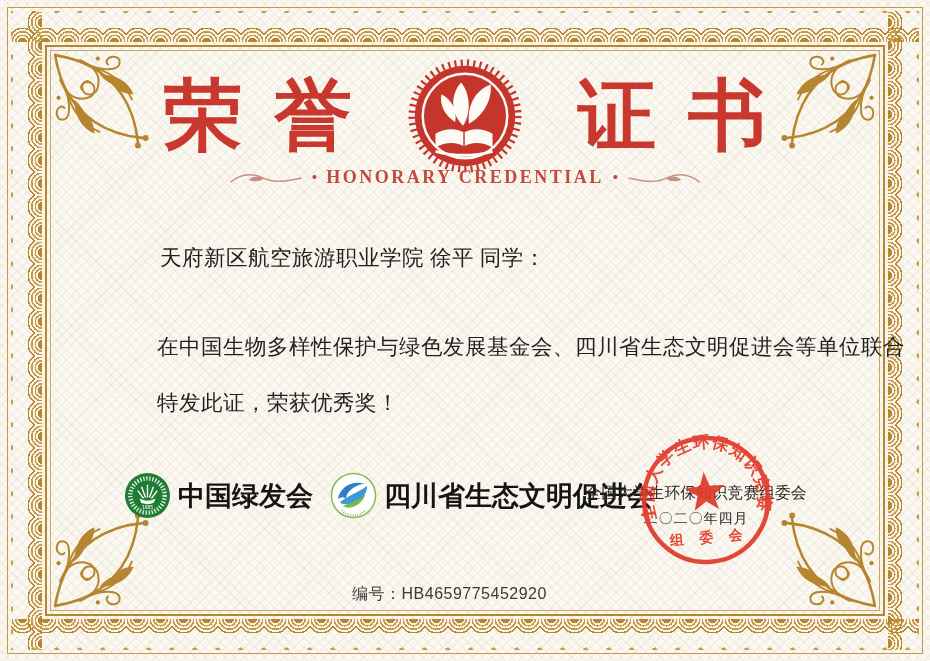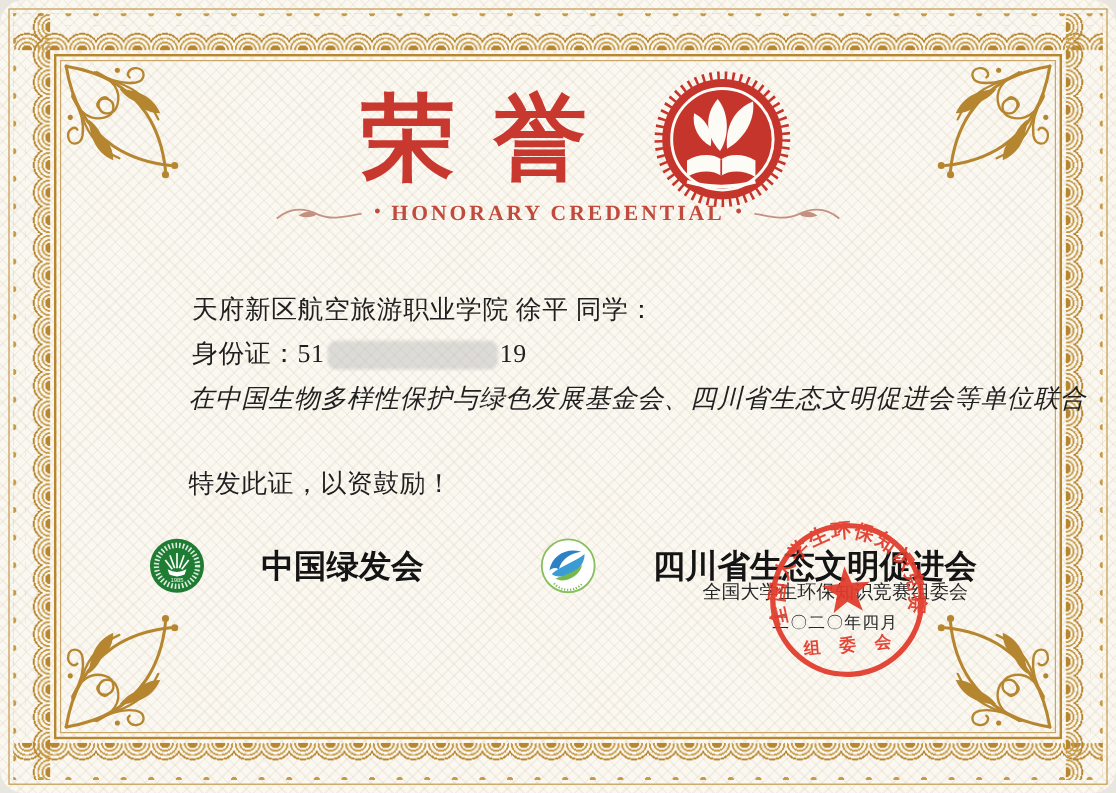--- a/index.html
+++ b/index.html
@@ -7,21 +7,20 @@
     width:930px;height:661px;
     font-family:"Liberation Serif","DejaVu Serif",serif;
     background:#e9e6df;
   }
   .certificate{
     position:relative;width:930px;height:661px;overflow:hidden;
     background-color:#fbf8f1;
     background-image:
       repeating-linear-gradient(45deg, rgba(213,202,178,0.20) 0 1.5px, transparent 1.5px 7px),
       repeating-linear-gradient(135deg, rgba(213,202,178,0.20) 0 1.5px, transparent 1.5px 7px);
-    border-radius: 20px;
   }
   
   .line-outer{position:absolute;inset:7px;border:1.5px solid #c49a4c;pointer-events:none;}
   .line-mid{position:absolute;inset:45px;border:2.5px solid #b8862f;pointer-events:none;}
   .line-in{position:absolute;inset:50px;border:1px solid #c8a667;pointer-events:none;}
   .scallop{position:absolute;pointer-events:none;}
   .scallop.top{left:11px;right:11px;top:11px;height:31px;
     background-image:
       radial-gradient(circle at 50% 100%, #b8862f 0 4.5px, rgba(0,0,0,0) 4.5px 6px, #c79a46 6px 7.5px, rgba(0,0,0,0) 7.5px 9.5px, #c79a46 9.5px 11px, rgba(0,0,0,0) 11px 13px, #b8862f 13px 14.5px, rgba(0,0,0,0) 14.5px),
       radial-gradient(circle at 50% 0%, #c79a46 0 2.5px, rgba(0,0,0,0) 2.5px);
@@ -63,27 +62,27 @@
   .medallion{width:118px;height:118px;flex:0 0 auto;}
   .subtitle-row{position:absolute;top:167px;left:0;right:0;display:flex;justify-content:center;align-items:center;gap:9px;}
   .subtitle-text{color:#c04b3c;font-size:18px;font-weight:700;letter-spacing:2.5px;}
   .subtitle-dot{color:#c04b3c;font-size:15px;font-weight:700;}
   .flourish{width:74px;height:20px;}
   .flourish.rgt{transform:scaleX(-1);}
   
   .bodyline{position:absolute;font-size:21.5px;color:#1f1f1f;white-space:nowrap;letter-spacing:0.5px;text-align:right;}
   .l1{left:160px;top:243px;}
   .l2{left:160px;top:280px;}
-  .l3{left:157px;top:317px;font-style:italic;}
+  .l3{left:157px;top:332px;}
   .l4{left:113px;top:352px;}
   .l5{left:157px;top:388px;}
   .id-blur{display:inline-block;width:142px;height:24px;margin:0 2px;border-radius:7px;
     background:rgba(185,185,185,0.45);filter:blur(1.5px);vertical-align:-6px;}
   
-  .org-row{position:absolute;left:124px;top:448px;display:flex;align-items:center;gap:40px;}
+  .org-row{position:absolute;left:124px;top:472px;display:flex;align-items:center;}
   .org-logo{width:47px;height:47px;flex:0 0 auto;}
   .org-name{font-size:27px;font-weight:700;color:#141414;margin-left:7px;white-space:nowrap;
     font-family:"Liberation Sans","DejaVu Sans",sans-serif;}
   .org-gap{width:17px;}
   .committee{position:absolute;left:585px;top:483px;width:222px;text-align:center;color:#262626;z-index:2;}
   .committee .c1{font-size:15.8px;white-space:nowrap;}
   .committee .c2{font-size:14px;margin-top:6px;letter-spacing:1px;}
   .seal{position:absolute;left:626px;top:420px;width:160px;height:160px;opacity:0.93;
     transform:rotate(-5deg);z-index:3;}
   .serial{position:absolute;left:352px;top:584px;font-size:16px;color:#3a3a3a;letter-spacing:0.5px;
@@ -137,40 +136,40 @@
       <circle cx="60" cy="60" r="54" fill="none" stroke="#c5352c" stroke-width="7" stroke-dasharray="2.2 4.2"></circle>
       <circle cx="60" cy="60" r="51" fill="#c5352c"></circle>
       <circle cx="60" cy="60" r="43" fill="none" stroke="#fdfbf6" stroke-width="2.5"></circle>
       <path d="M58,70 C46,58 44,40 56,26 C66,38 66,58 58,70 Z" fill="#fdfbf6"></path>
       <path d="M64,68 C62,50 70,34 86,28 C88,44 78,60 64,68 Z" fill="#fdfbf6"></path>
       <path d="M50,66 C40,60 34,50 36,38 C48,44 52,56 50,66 Z" fill="#fdfbf6"></path>
       <path d="M30,78 C40,72 52,72 59,77 C66,72 78,72 88,78 L88,92 C78,86 66,86 59,91 C52,86 40,86 30,92 Z" fill="#fdfbf6"></path>
       <line x1="59" y1="77" x2="59" y2="91" stroke="#c5352c" stroke-width="1.5"></line>
       <path d="M30,96 Q59,104 88,96" stroke="#fdfbf6" stroke-width="3" fill="none"></path>
     </svg>
+    <span class="title-word rw">证书</span>
   </div>
 
   <div class="subtitle-row">
     <svg class="flourish" viewBox="0 0 90 24">
       <path d="M2,17 C16,5 30,6 44,13 C58,19 72,15 88,12" fill="none" stroke="#c49181" stroke-width="1.8"></path>
       <path d="M24,14 C30,9 38,9 42,13 C39,16 30,17 24,14 Z" fill="#c49181"></path>
     </svg>
     <span class="subtitle-dot">•</span>
     <span class="subtitle-text">HONORARY CREDENTIAL</span>
     <span class="subtitle-dot">•</span>
     <svg class="flourish rgt" viewBox="0 0 90 24">
       <path d="M2,17 C16,5 30,6 44,13 C58,19 72,15 88,12" fill="none" stroke="#c49181" stroke-width="1.8"></path>
       <path d="M24,14 C30,9 38,9 42,13 C39,16 30,17 24,14 Z" fill="#c49181"></path>
     </svg>
   </div>
 
   <div class="bodyline l1">天府新区航空旅游职业学院 徐平 同学：</div>
-  <div class="bodyline l2"><span>身份证：</span><span>51</span><span class="id-blur"></span><span>19</span></div>
   <div class="bodyline l3">在中国生物多样性保护与绿色发展基金会、四川省生态文明促进会等单位联合</div>
-  <div class="bodyline l5">特发此证，以资鼓励！</div>
+  <div class="bodyline l5">特发此证，荣获优秀奖！</div>
 
   <div class="org-row">
     <svg class="org-logo" viewBox="0 0 48 48">
       <circle cx="24" cy="24" r="23" fill="#1f7d33"></circle>
       <circle cx="24" cy="24" r="17.5" fill="none" stroke="rgba(255,255,255,0.85)" stroke-width="4.5" stroke-dasharray="1.4 1.7"></circle>
       <g stroke="#ffffff" stroke-width="1.4" fill="none">
         <path d="M24,13 L24,26"></path>
           <path d="M18,15 L22,26"></path>
           <path d="M30,15 L26,26"></path>
         <path d="M14,19 L20,27"></path>
@@ -201,14 +200,15 @@
       <path id="sealArc" d="M 32,103 A 53,53 0 1 1 128,103" fill="none"></path>
     </defs>
     <circle cx="80" cy="80" r="62" fill="none" stroke="#e23a2a" stroke-width="4.5"></circle>
     <polygon points="80,52 85,66.1 100,66.5 88.1,75.6 92.3,90 80,81.5 67.7,90 71.9,75.6 60,66.5 75,66.1" fill="#e23a2a"></polygon>
     <text font-size="16.5" fill="#e23a2a" font-weight="bold" font-family="Liberation Serif, serif">
       <textPath href="#sealArc" startOffset="50%" text-anchor="middle" textLength="196">全国大学生环保知识竞赛</textPath>
     </text>
     <text x="80" y="122" font-size="14" fill="#e23a2a" font-weight="bold" text-anchor="middle" letter-spacing="6" font-family="Liberation Serif, serif">组 委 会</text>
   </svg>
 
+  <div class="serial"><span>编号：</span><span>HB4659775452920</span></div>
 
 </div>
 
 </body></html>

